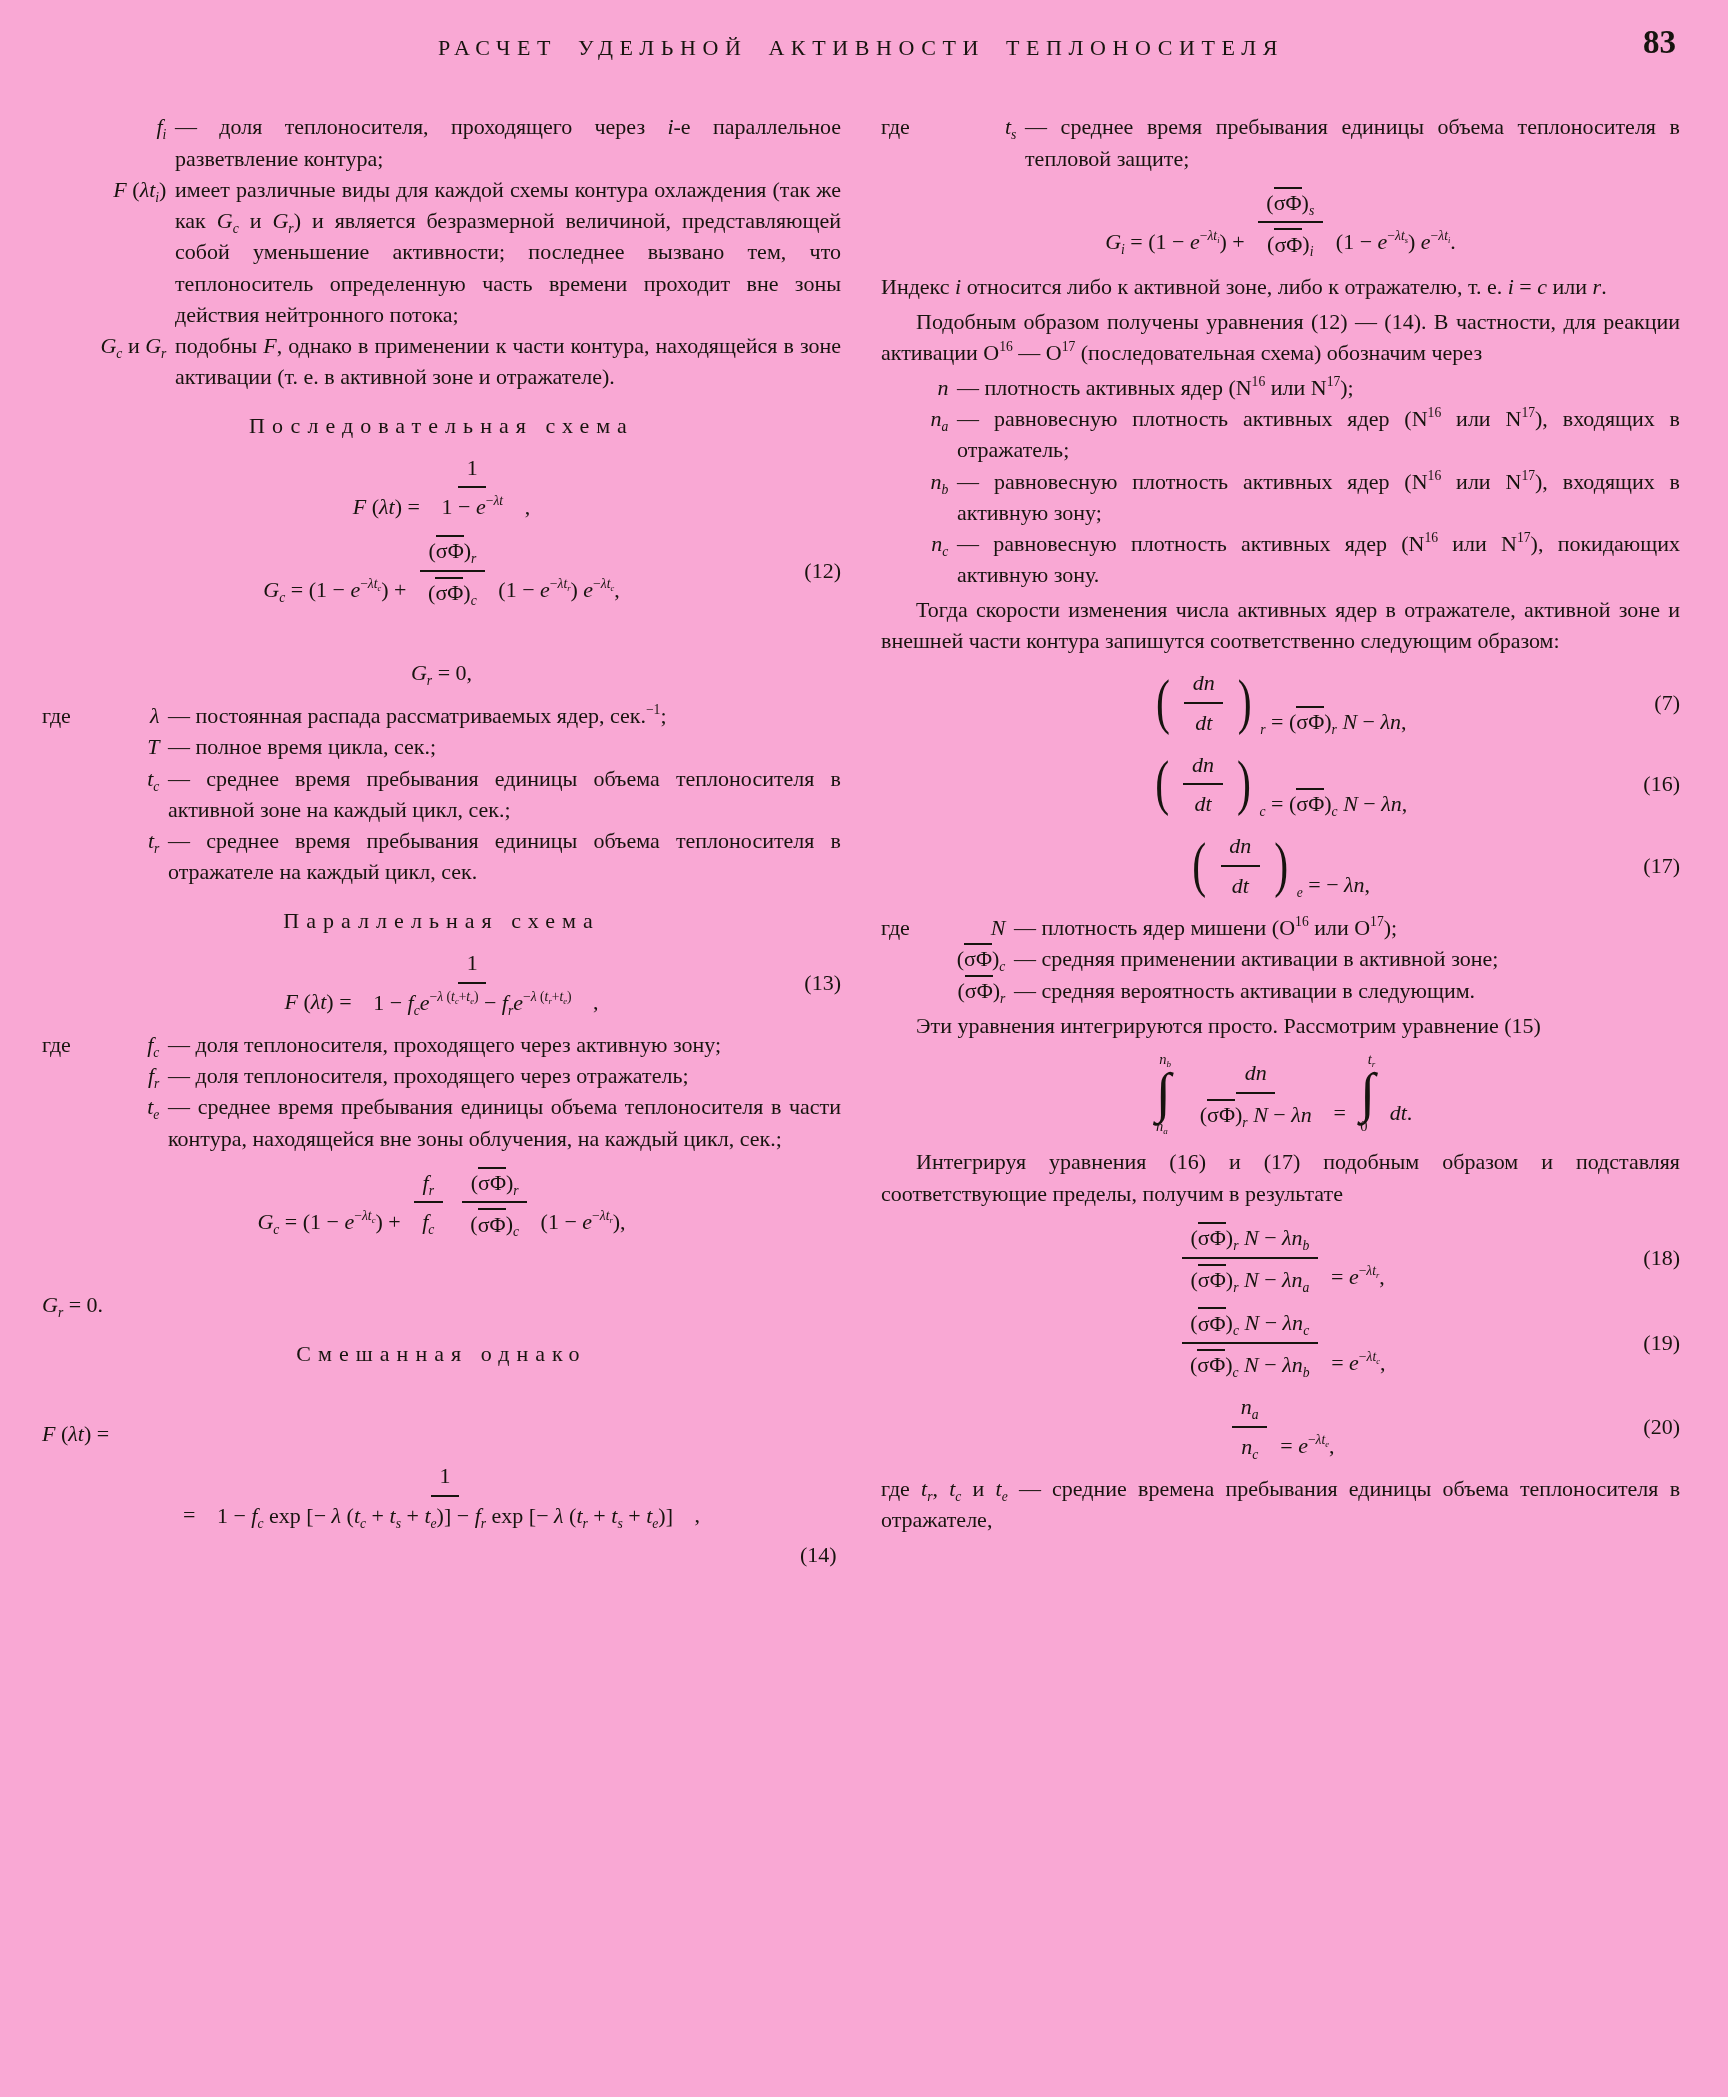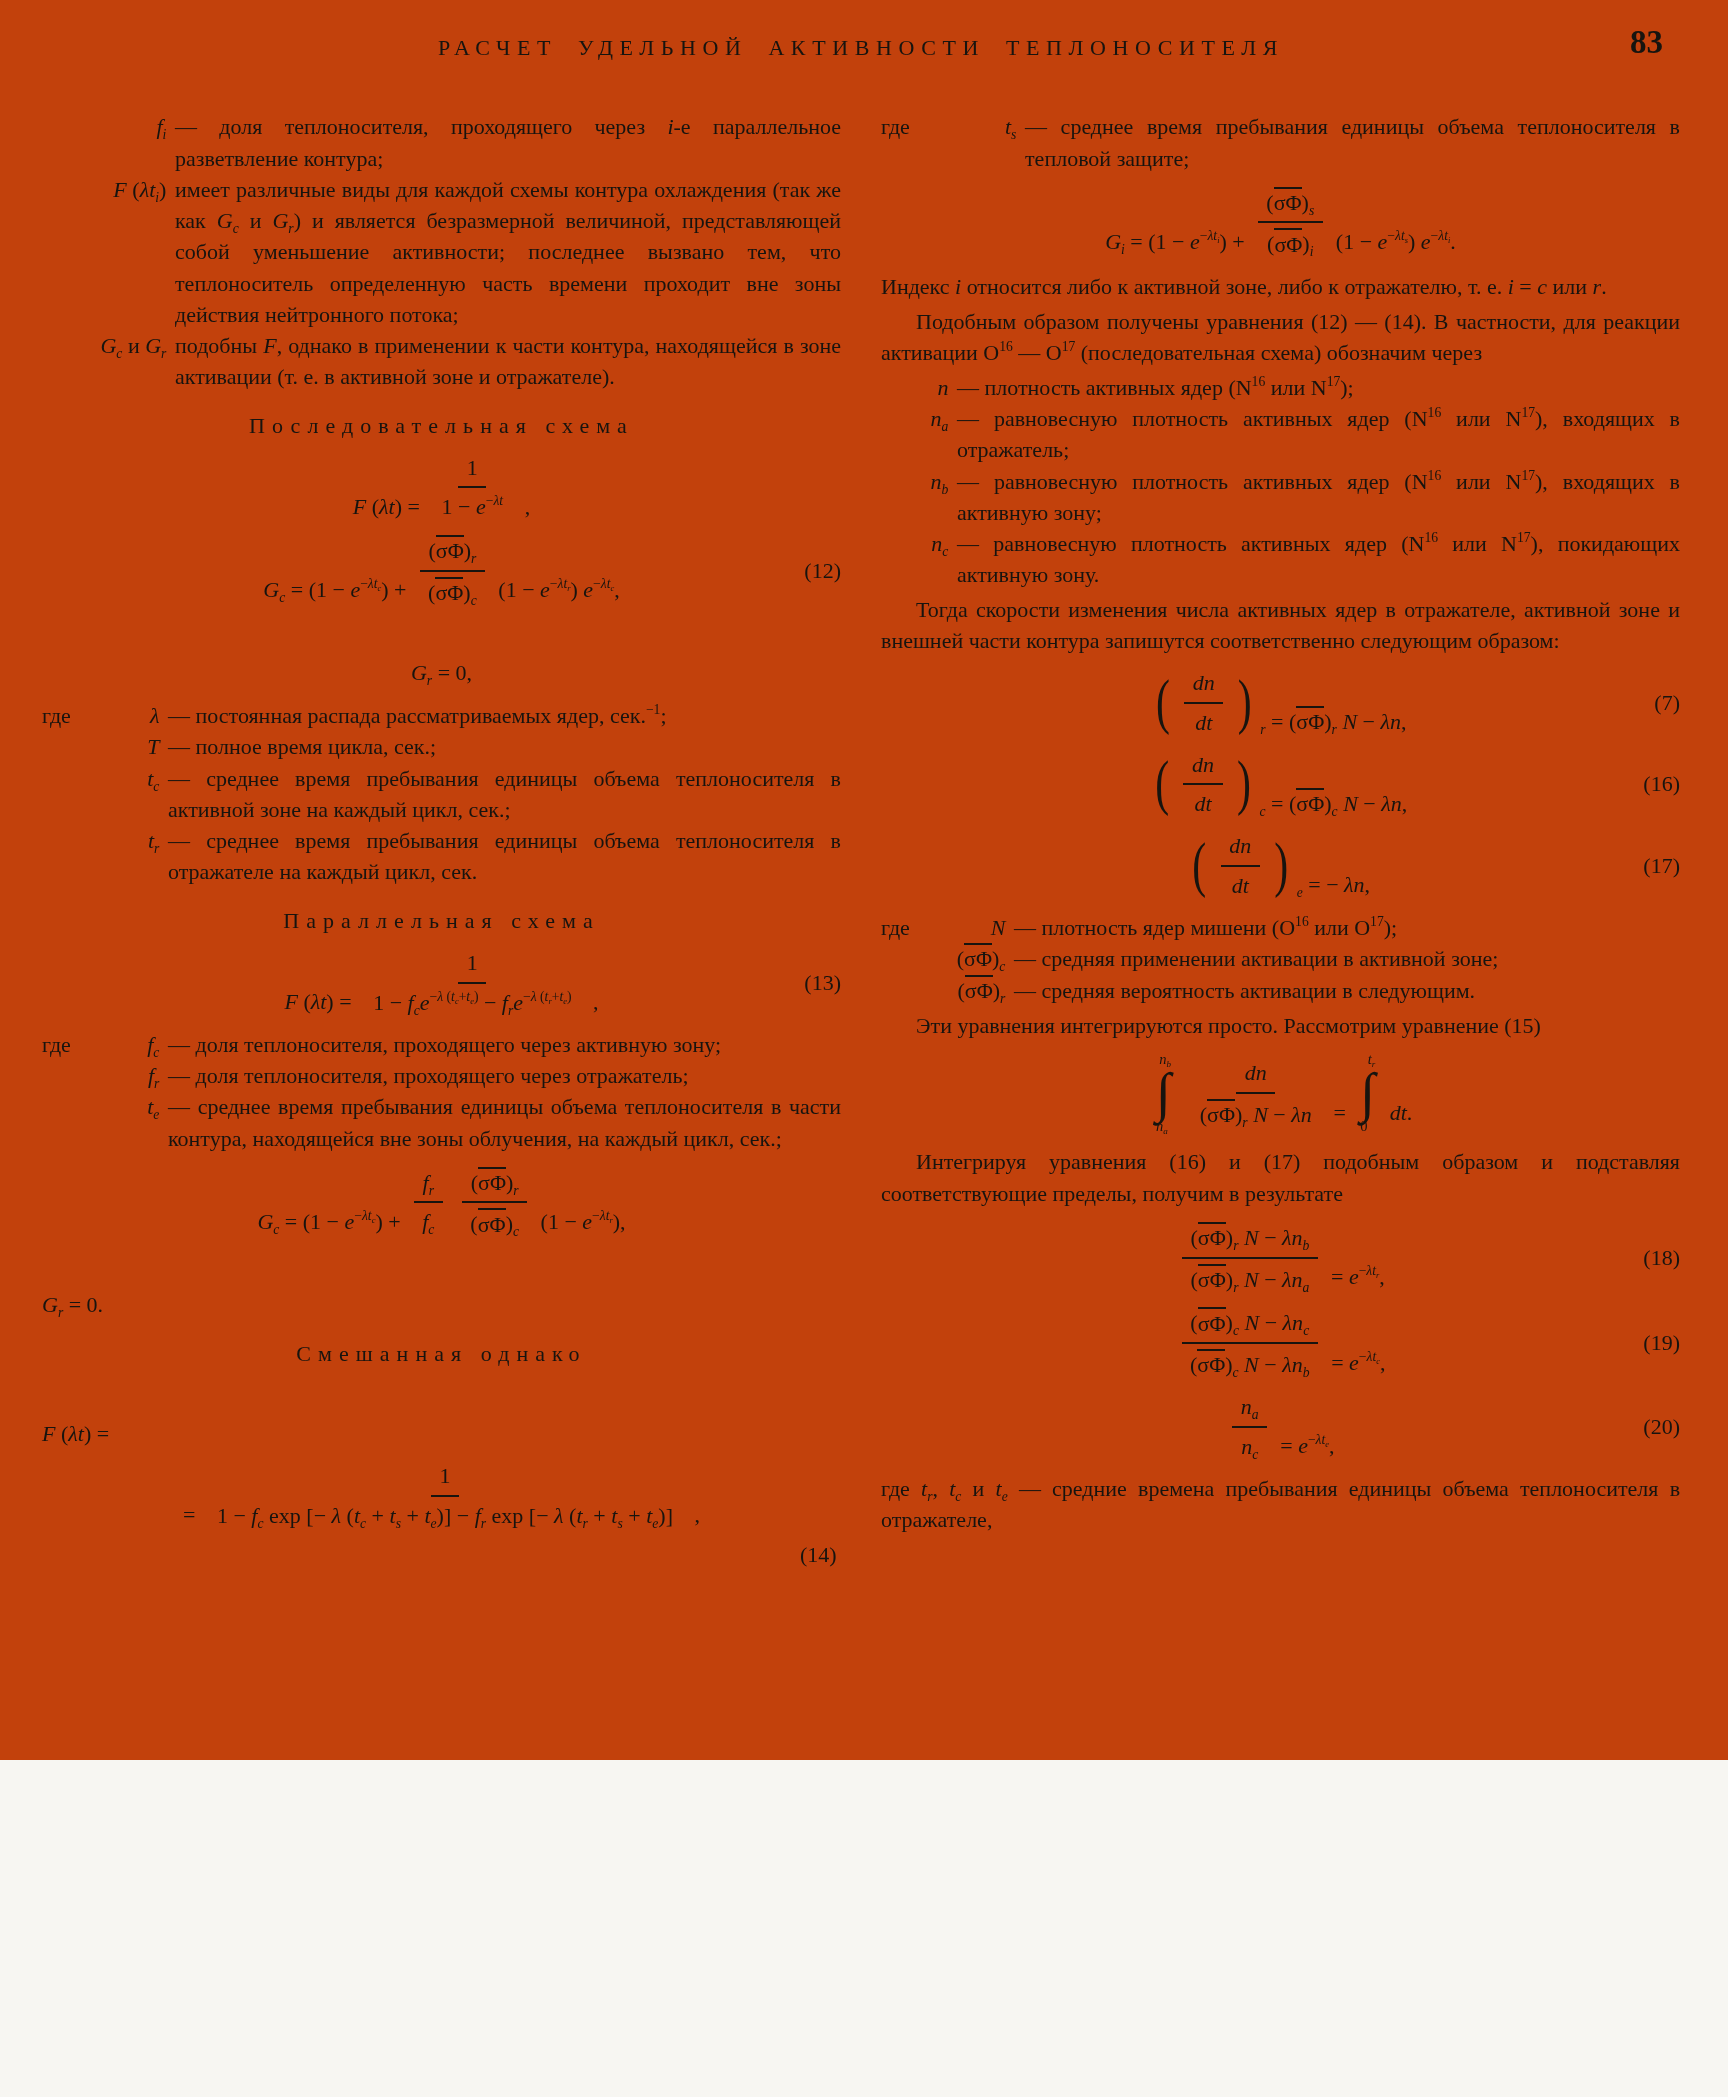--- a/index.html
+++ b/index.html
@@ -3,38 +3,38 @@
 <meta charset="utf-8">
 <style>
   * { margin:0; padding:0; box-sizing:border-box; }
   html,body { width:1728px; }
   body {
     background:#f7f6f2;
     color:#17140f;
     font-family:"Liberation Serif","DejaVu Serif",serif;
   }
   .page {
-    width:1728px; height:1760px;
+    width:1728px; height:2097px;
     padding:21.6px 48px 0 42px;
     overflow:hidden;
-    background:#c2410c;
+    background:#f9a8d4;
     position:relative;
   }
   
   .pg-header { position:relative; height:66px; }
   .running-title {
     text-align:center;
     font-size:22px;
     letter-spacing:0.30em;
     word-spacing:0.40em;
     padding-top:13px;
     white-space:nowrap;
   }
   .page-number {
-    position:absolute; right:17px; top:2.9px;
+    position:absolute; right:4px; top:2.9px;
     font-size:33px; font-weight:700;
   }
   
   .columns { display:flex; gap:40px; margin-top:21.6px; }
   .col {
     width:50%;
     font-size:22px;
     line-height:1.42;
     text-align:justify;
   }

